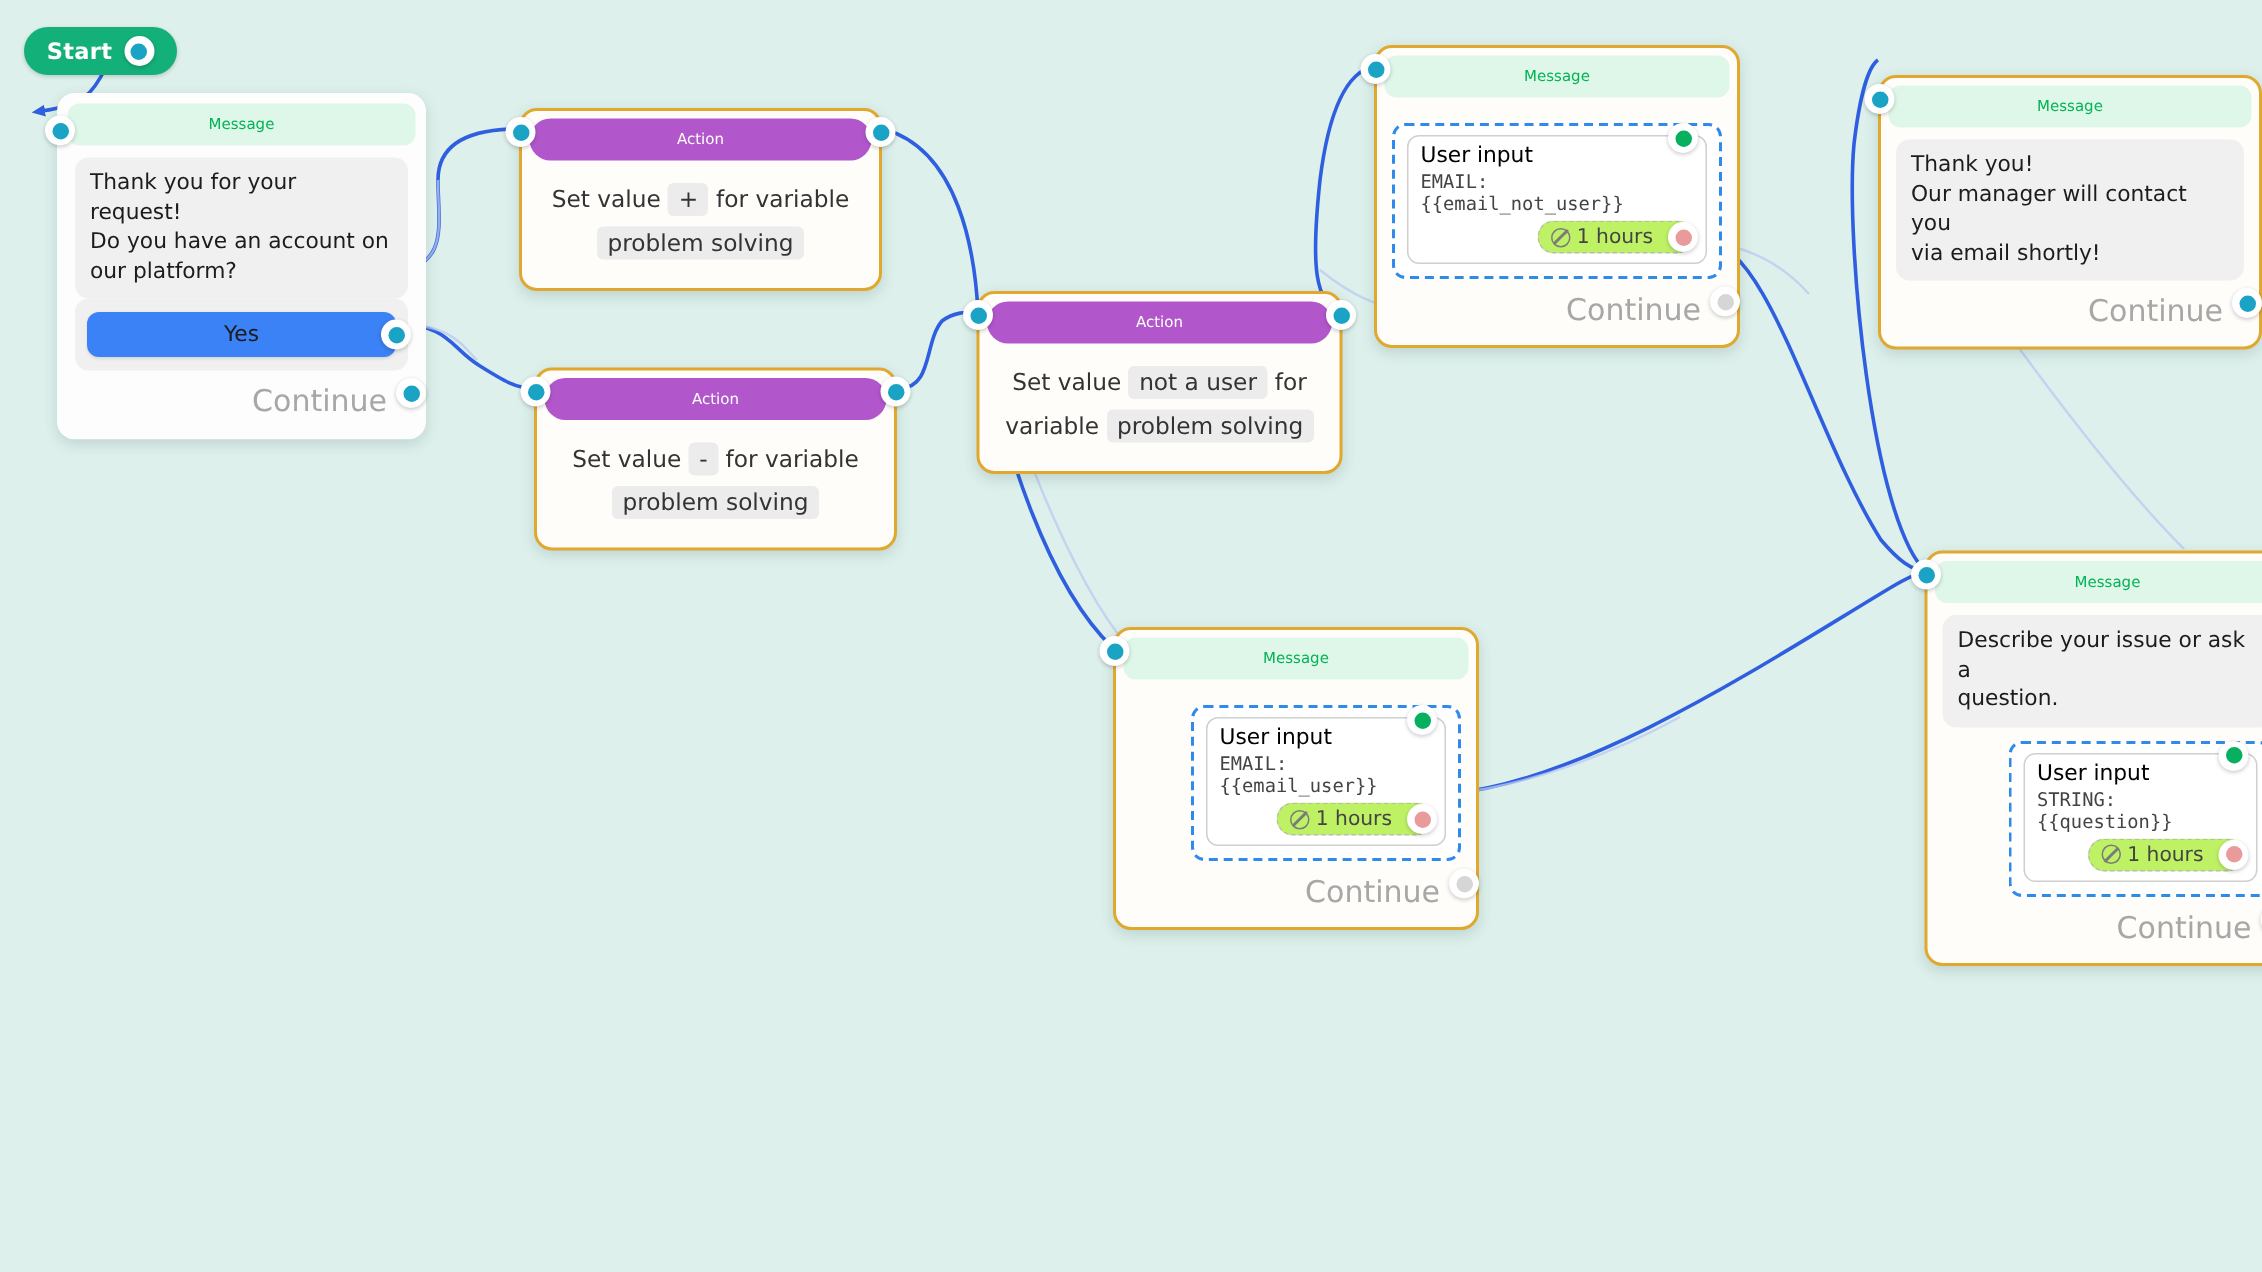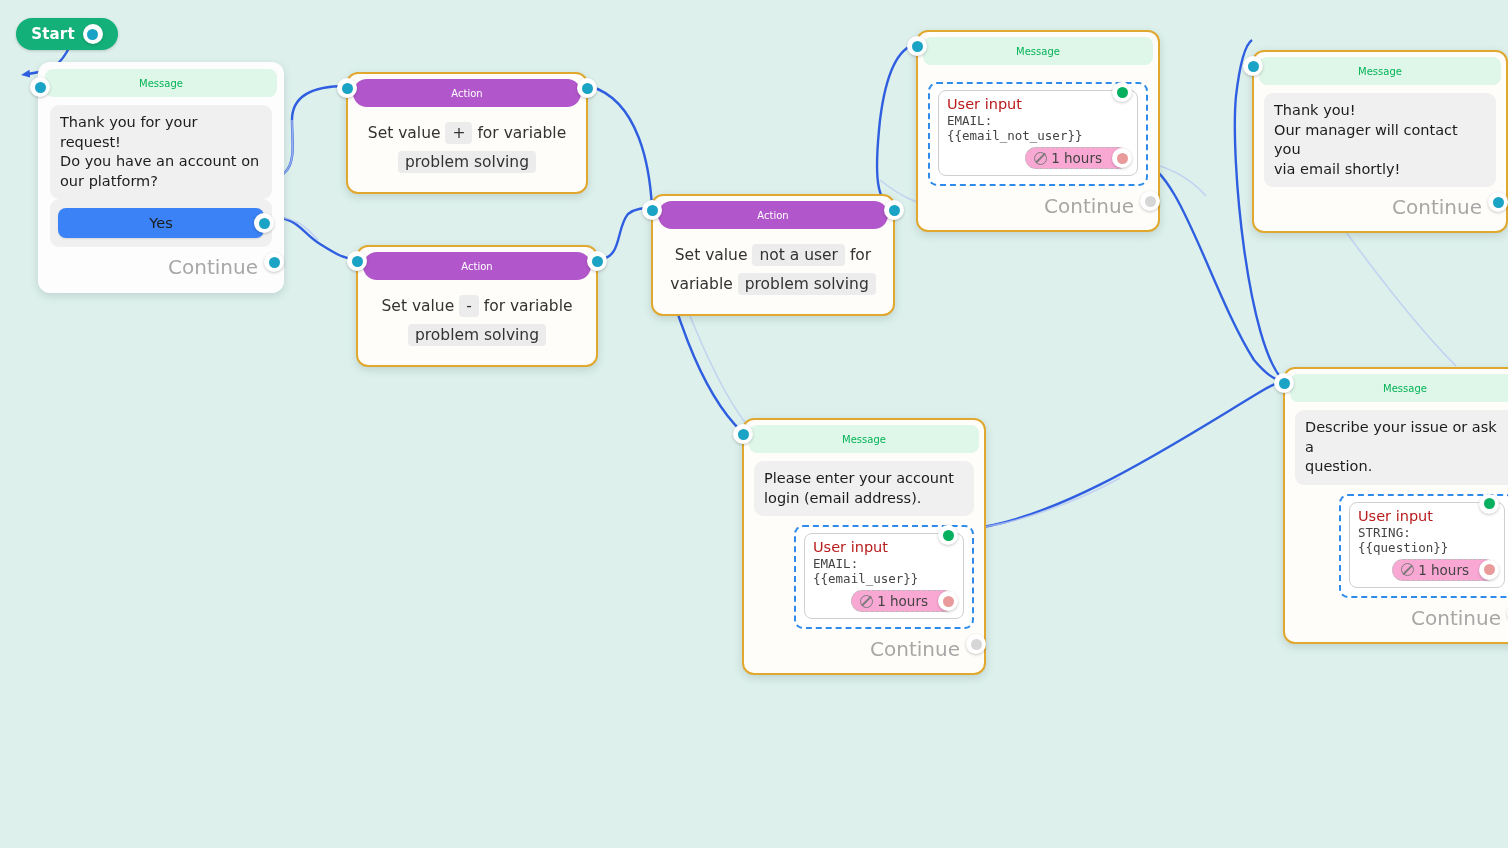--- a/index.html
+++ b/index.html
@@ -73,27 +73,27 @@
 
   
   .userinput{
     margin-top:9px; border:2px dashed #2f8bea; border-radius:9px;
     padding:6px 8px 8px 8px; position:relative; background:#fff;
   }
   .ui-inner{
     border:1px solid #cfcfcf; border-radius:8px; background:#fff;
     padding:5px 8px 6px 8px;
   }
-  .ui-title{ color:#b91c1c; font-size:14.5px; margin-bottom:1px; }
+  .ui-title{ color:#000000; font-size:14.5px; margin-bottom:1px; }
   .ui-val{ font-family:"DejaVu Sans Mono", monospace; font-size:12.5px; color:#444; }
   .timeout-row{ display:flex; justify-content:flex-end; margin-top:4px; }
   .timeout{
     border:1px dashed #b9b9b9; border-radius:12px; height:22px;
     display:flex; align-items:center; gap:4px; padding:0 26px 0 8px;
-    font-size:13.5px; color:#444; position:relative; background:#f9a8d4;
+    font-size:13.5px; color:#444; position:relative; background:#bef264;
   }
   .ban-icon{ width:13px;height:13px;border:1.6px solid #7b7b7b;border-radius:50%;position:relative;display:inline-block;}
   .ban-icon:after{content:"";position:absolute;left:-1px;top:4.5px;width:13px;height:1.6px;background:#7b7b7b;transform:rotate(-45deg);}
 
   
   .port{
     position:absolute; width:20px;height:20px;border-radius:50%;background:#fff;
     display:flex;align-items:center;justify-content:center;
     box-shadow:0 1px 3px rgba(0,0,0,.22); z-index:6;
   }
@@ -284,22 +284,20 @@
       </div>
     </div>
   </div>
 
   <div class="node bordered" style="left:742px; top:418px; width:244px;">
     <div class="port dot-teal" style="left:-11px; top:4px;">
         <i></i>
       </div>
     <div class="node-head head-message">Message</div>
     <div class="node-body">
-      <div class="bubble">Please enter your account
-login (email address).</div>
       <div class="userinput" style="margin-left:40px;">
         <div class="port dot-green" style="right:14px; top:-2px;">
             <i></i>
           </div>
         <div class="ui-inner">
           <div class="ui-title">User input</div>
           <div class="ui-val">EMAIL: {{email_user}}</div>
           <div class="timeout-row">
             <div class="timeout">
               <span class="ban-icon"></span>

